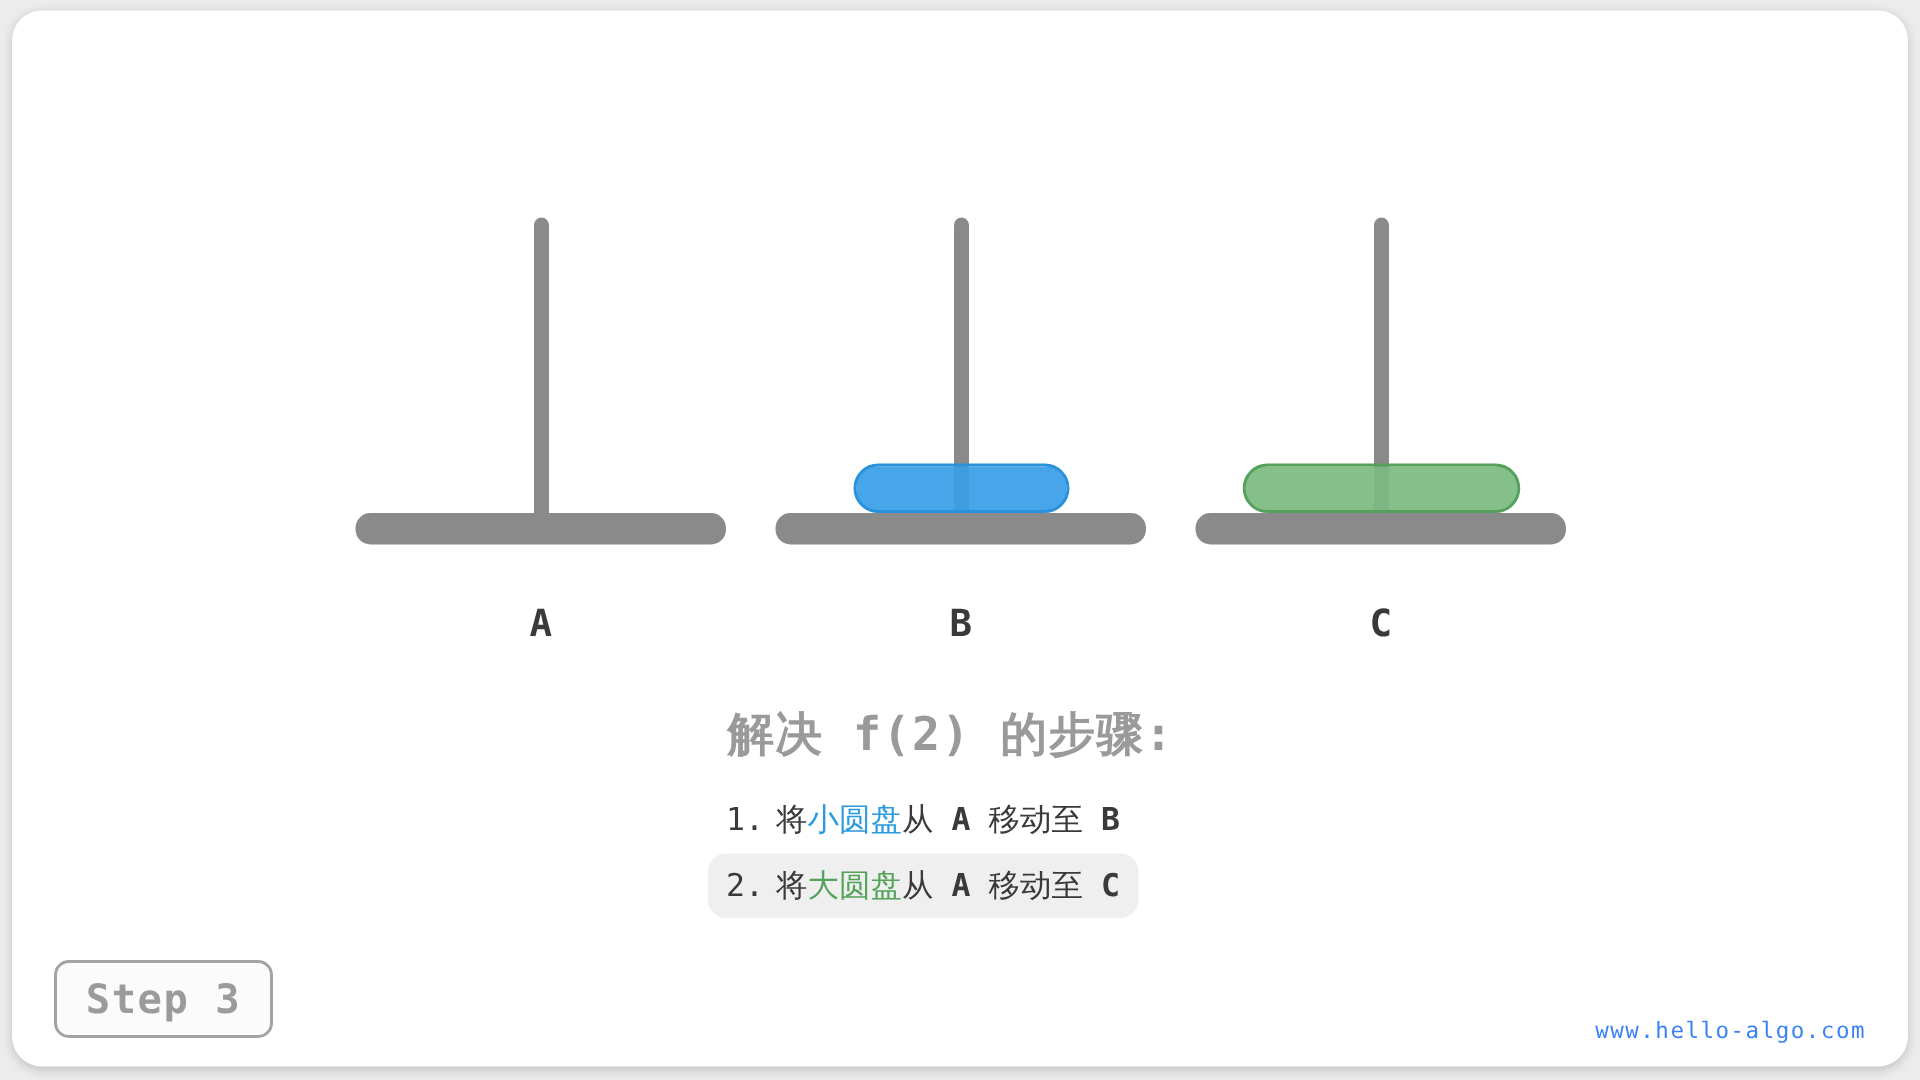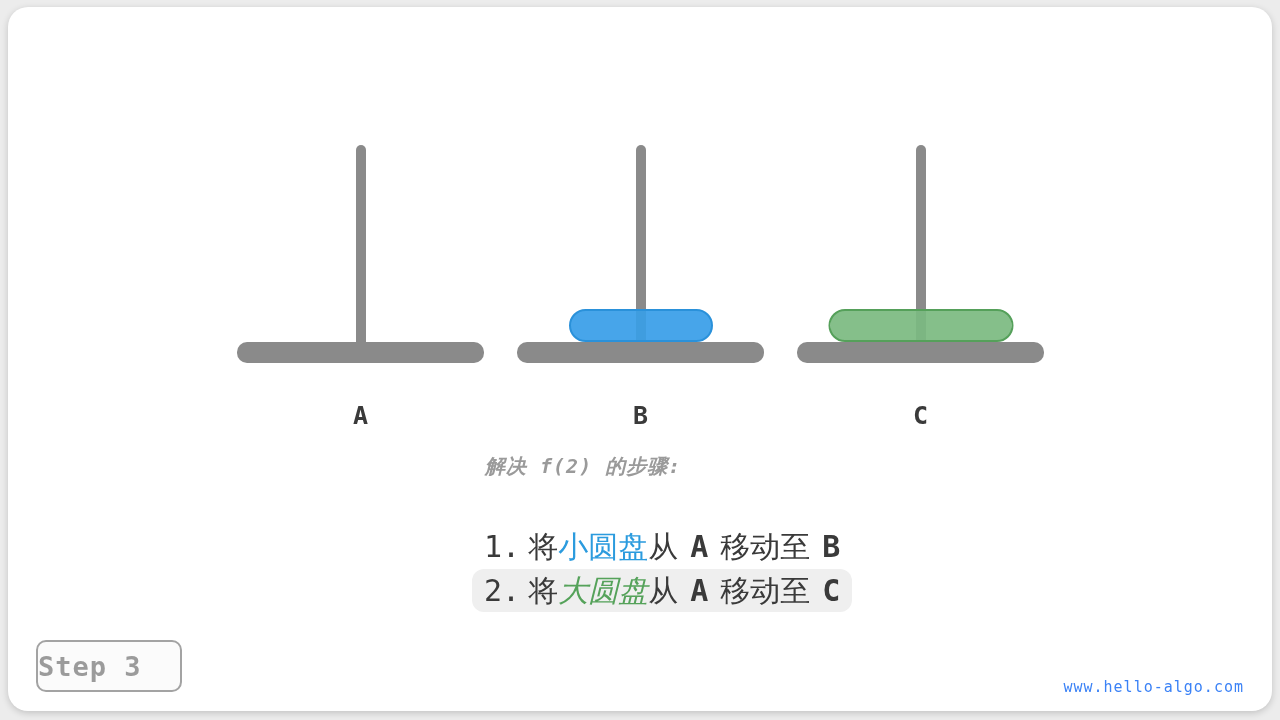--- a/index.html
+++ b/index.html
@@ -80,67 +80,66 @@
     font-weight: bold;
     color: #3a3a3a;
   }
   .peg-label-a { left: 229px; }
   .peg-label-b { left: 509px; }
   .peg-label-c { left: 789px; }
   
   .steps-title {
     position: absolute;
     left: 477px;
-    top: 446px;
-    font-size: 20px;
+    top: 462px;
+    font-size: 31px;
     font-weight: bold;
     color: #9a9a9a;
     letter-spacing: 1px;
     white-space: nowrap;
-    font-style: italic;
   }
   .steps {
     position: absolute;
     left: 464px;
     top: 518px;
   }
   .step-row {
     height: 43px;
     line-height: 43px;
     padding: 0 12px;
     border-radius: 12px;
-    font-size: 30px;
+    font-size: 21px;
     color: #3a3a3a;
     white-space: nowrap;
     margin-bottom: 1px;
     width: fit-content;
   }
   .step-row.highlighted { background: #efefef; }
   .seg-num { margin-right: 8px; }
   .seg-disk-blue  { color: #2b9bde; }
-  .seg-disk-green { color: #55a25a; font-style: italic; }
+  .seg-disk-green { color: #55a25a; }
   .seg-letter {
     font-weight: bold;
     margin: 0 12px;
   }
   .seg-letter.last { margin-right: 0; }
   
   .step-badge {
     position: absolute;
     left: 28px;
     top: 633px;
     width: 146px;
     height: 52px;
     box-sizing: border-box;
     border: 2px solid #a3a3a3;
     border-radius: 10px;
     background: #fbfbfb;
     display: flex;
     align-items: center;
-    justify-content: flex-start;
+    justify-content: center;
     font-size: 27px;
     font-weight: bold;
     color: #9b9b9b;
     letter-spacing: 1px;
   }
   .watermark {
     position: absolute;
     right: 28px;
     top: 671px;
     font-size: 15px;

